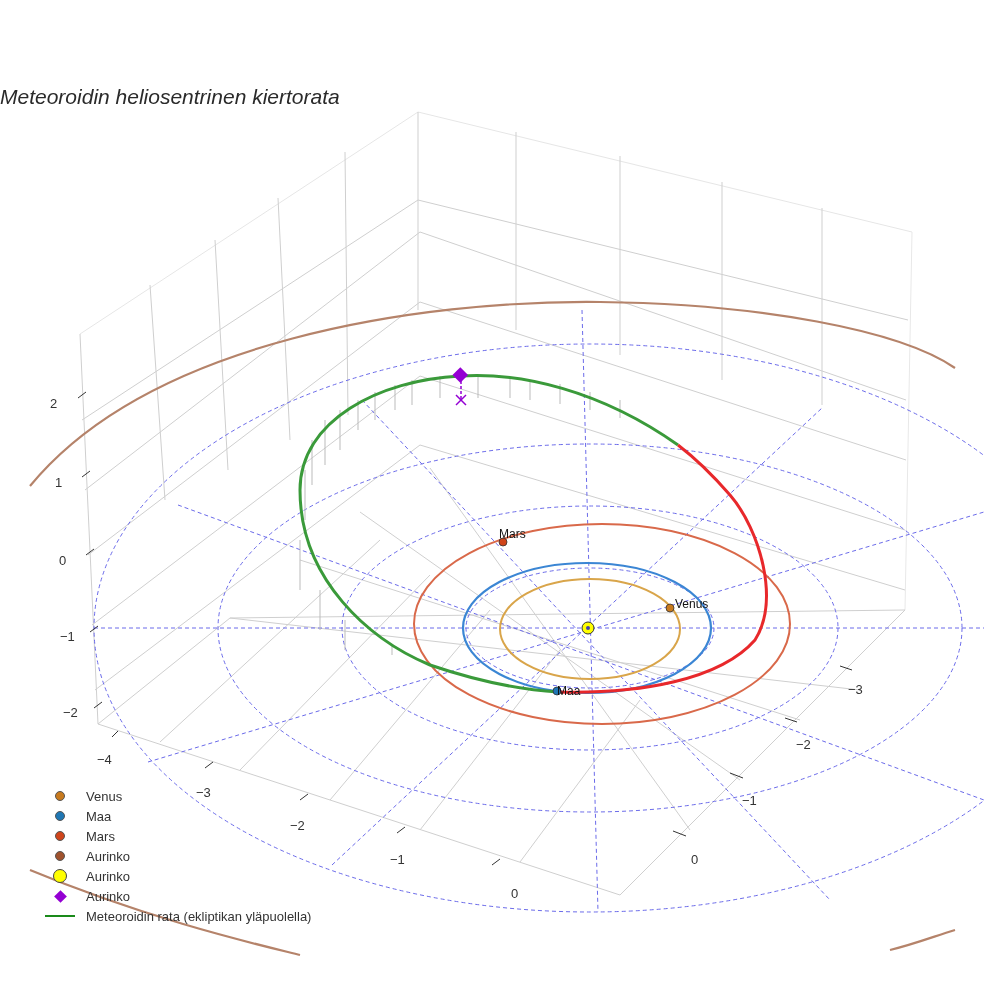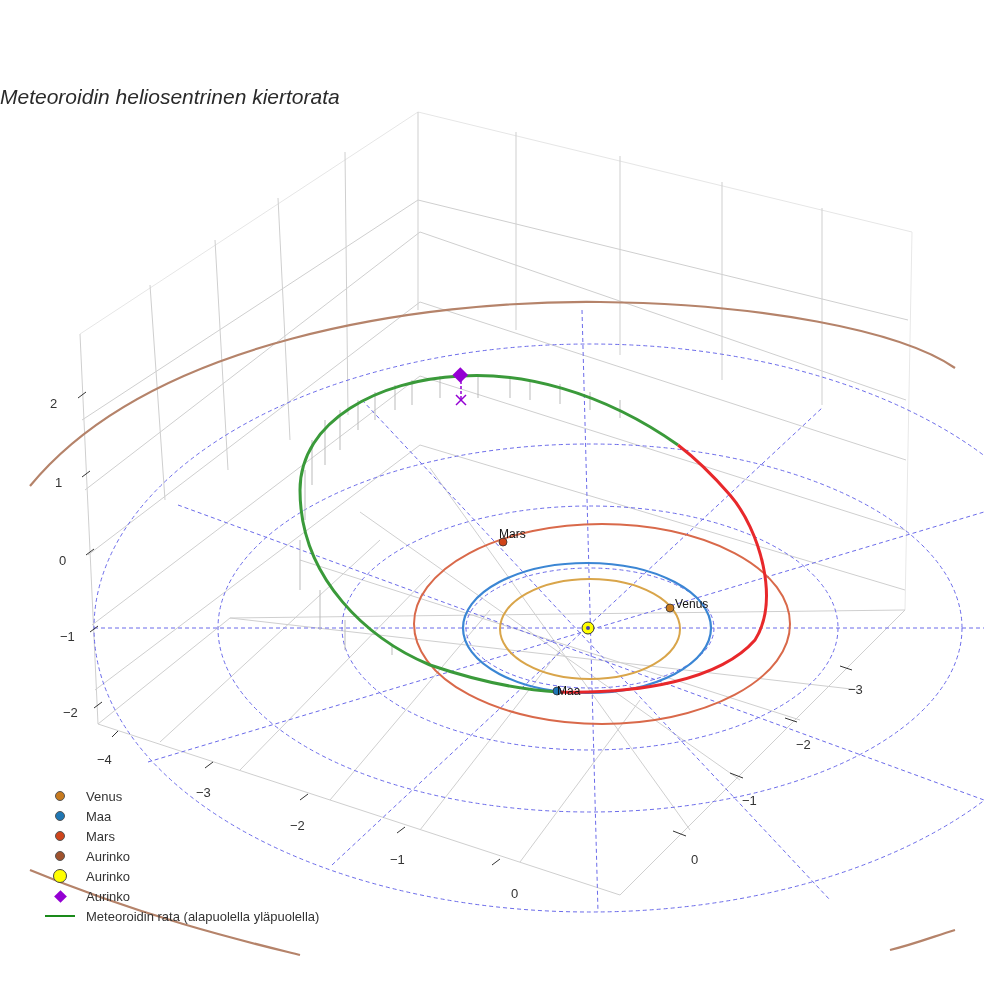--- a/index.html
+++ b/index.html
@@ -201,15 +201,15 @@
   <div class="legend-item">
     <span class="legend-swatch">
         <span class="diamond" style="background:#9400d3"></span>
       </span>
     <span>Aurinko</span>
   </div>
   <div class="legend-item">
     <span class="legend-swatch">
         <span class="line-swatch" style="background:#1a8a1a"></span>
       </span>
-    <span>Meteoroidin rata (alapuolella yläpuolella)</span>
+    <span>Meteoroidin rata (ekliptikan yläpuolella)</span>
   </div>
 </div>
 
 </body></html>

